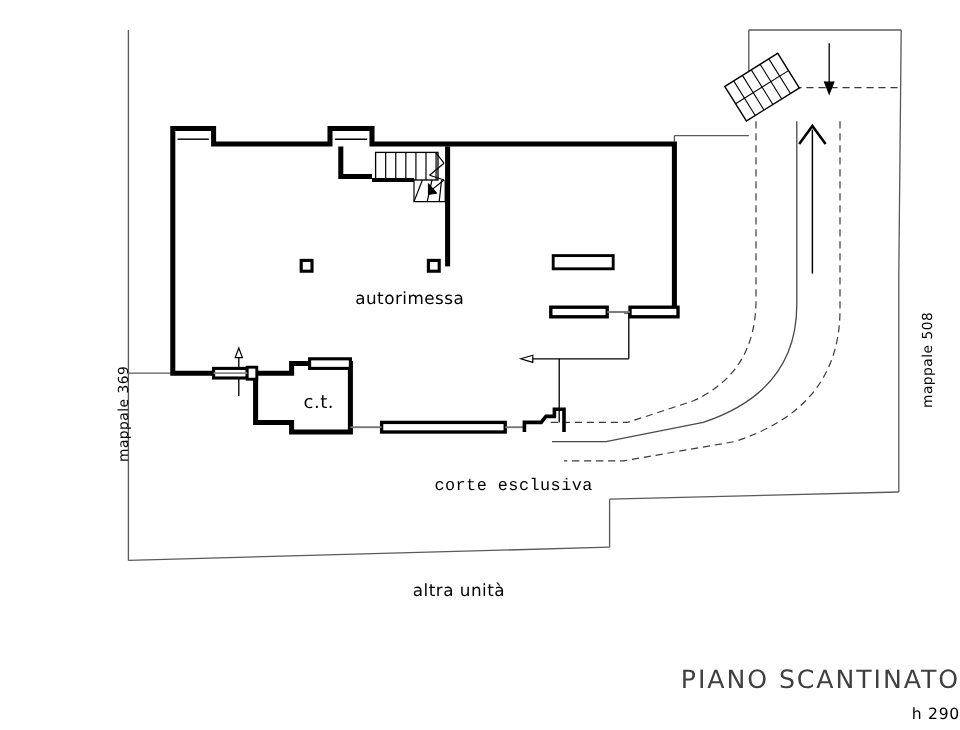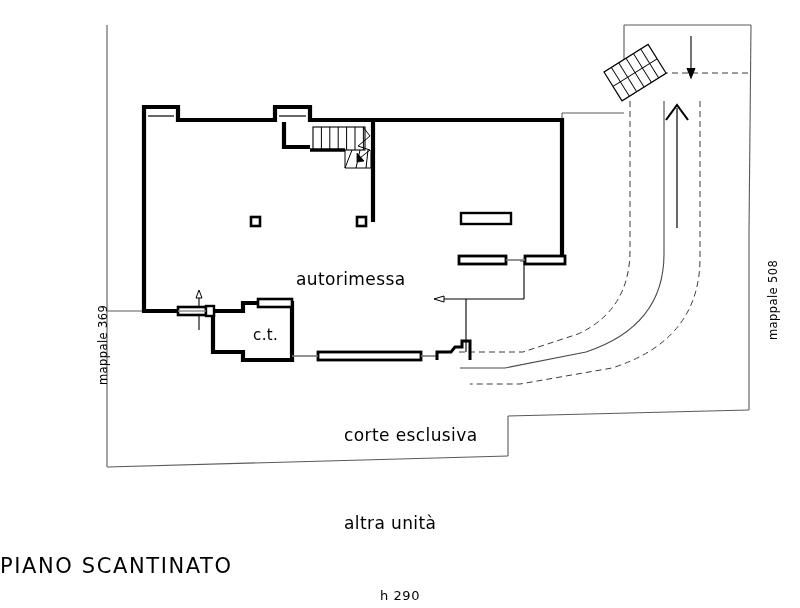--- a/index.html
+++ b/index.html
@@ -29,45 +29,44 @@
     display: block;
   }
   .lbl {
     position: absolute;
     white-space: nowrap;
     font-family: "DejaVu Sans", sans-serif;
     color: #000;
     letter-spacing: 0.4px;
   }
   .lbl-room {
-    font-size: 17px;
-    margin-top: 28px;
+    font-size: 14px;
   }
   .lbl-small {
     font-size: 15px;
   }
   .lbl-vert {
     font-size: 11.5px;
     transform-origin: 0 0;
   }
   .title-main {
     position: absolute;
     left: 0;
     width: 800px;
-    text-align: left;
+    text-align: right;
     font-family: "DejaVu Sans", sans-serif;
     font-size: 21px;
     letter-spacing: 1.6px;
-    color: #000000;
+    color: #404040;
   }
   .title-sub {
     position: absolute;
     left: 0;
     width: 800px;
-    text-align: center;
+    text-align: right;
     font-family: "DejaVu Sans", sans-serif;
     font-size: 13px;
     letter-spacing: 0.6px;
     color: #000;
   }
 </style>
 </head>
 <body>
 
 <div id="plan-root">
@@ -238,21 +237,21 @@
 
       <rect x="258" y="299" width="34" height="8" fill="#ffffff" stroke="#000" stroke-width="2.6"></rect>
     </g>
 
   </svg>
 
   <div class="lbl lbl-room" style="left:296px; top:241px;">autorimessa</div>
 
   <div class="lbl lbl-small" style="left:253px; top:326px;">c.t.</div>
 
-  <div class="lbl lbl-room" style="left:344px; top:397px;">corte esclusiva</div>
+  <div class="lbl lbl-room" style="left:362px; top:397px;font-family:Liberation Mono, monospace;">corte esclusiva</div>
 
   <div class="lbl lbl-room" style="left:344px; top:485px;text-align:right;">altra unità</div>
 
   <div class="lbl lbl-vert" style="left:96px; top:385px; transform: rotate(-90deg);">mappale  369</div>
 
   <div class="lbl lbl-vert" style="left:766px; top:340px; transform: rotate(-90deg);">mappale  508</div>
 
   <div class="title-main" style="top:554px;">PIANO SCANTINATO</div>
 
   <div class="title-sub" style="top:588px;">h 290</div>

